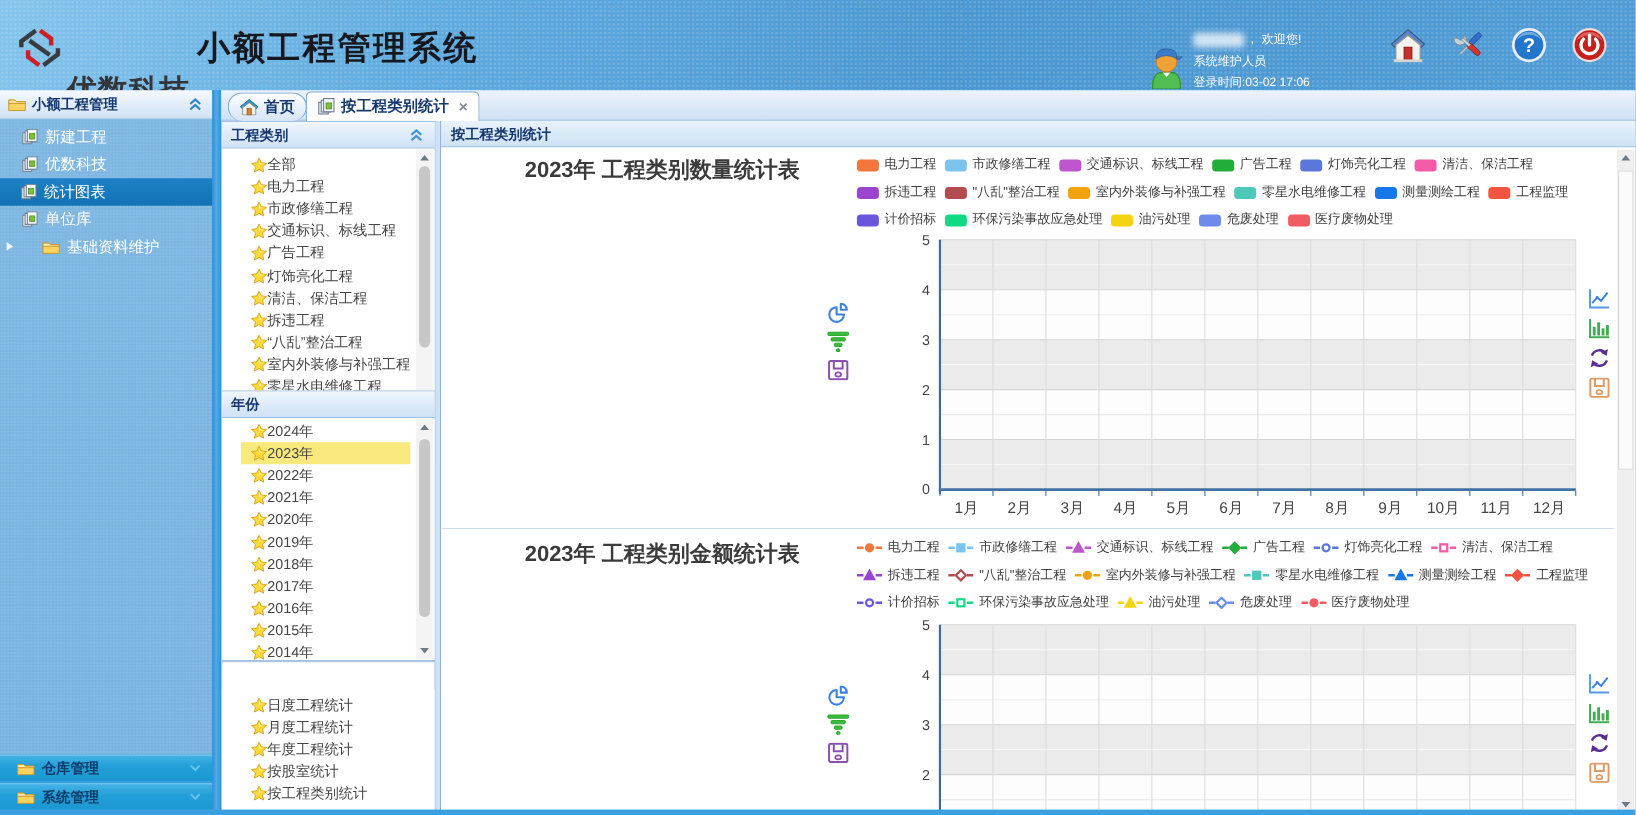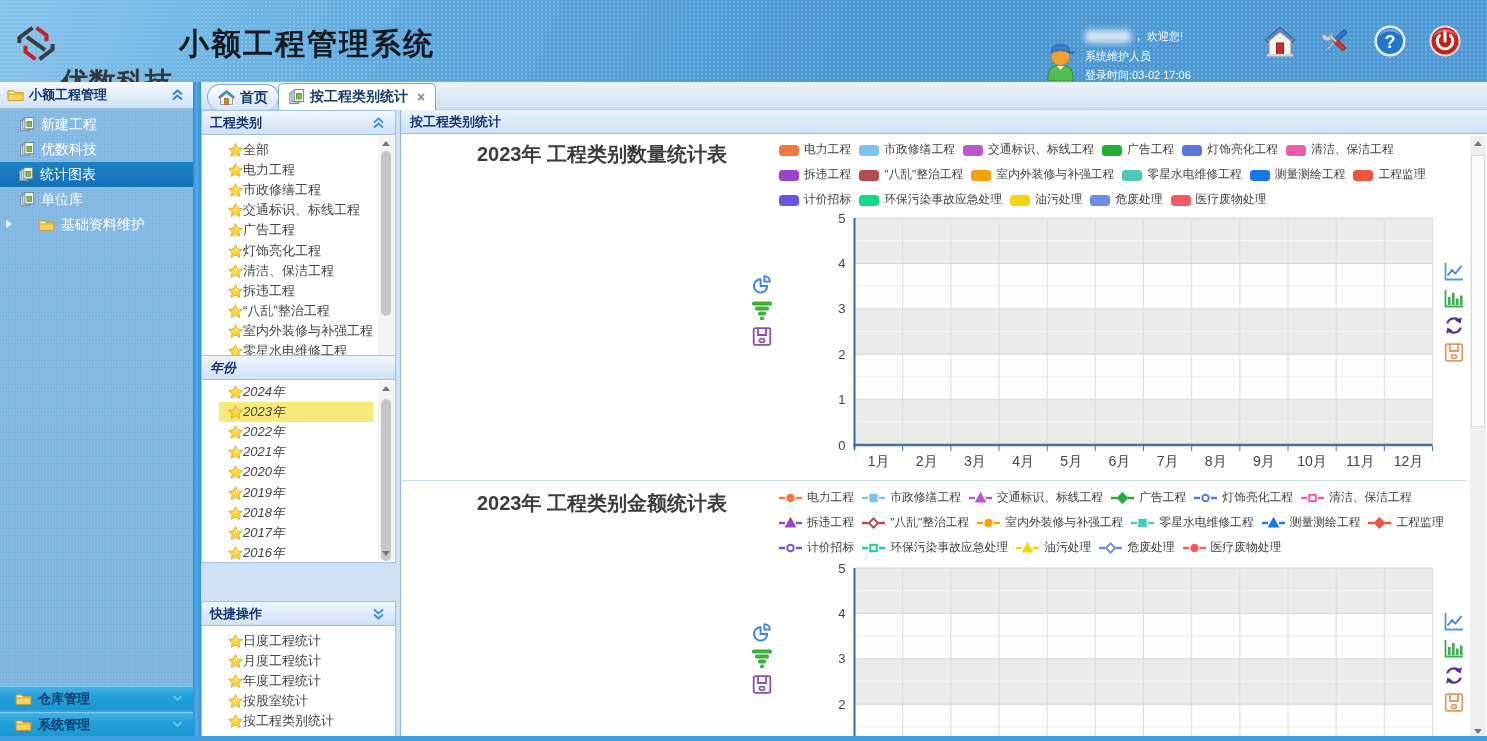--- a/index.html
+++ b/index.html
@@ -79,21 +79,21 @@
   .panel { position:absolute; left:0; right:0; border:1px solid #a2c2e3; background:#fff; }
   .panel-header { position:relative; height:24px; background:linear-gradient(#f0f6fd,#e0ecf9 45%,#cfe2f5);
     border-bottom:1px solid #9fc0e2; color:#15376e; font-size:13px; font-weight:bold;
     display:flex; align-items:center; padding-left:8px; }
   .panel-header .chev { position:absolute; right:10px; top:6px; }
   .panel-list { position:absolute; left:0; right:0; top:25px; bottom:0; overflow:hidden; background:#fff; padding-top:4px; }
   .plist-item { height:20.1px; display:flex; align-items:center; padding-left:9px; margin:0 22px 0 17px;
     font-size:13px; color:#454545; cursor:pointer; white-space:nowrap; }
   .plist-item.selected { background:#f8e97d; }
   #panel-category { top:0; height:312px; }
-  #panel-year { top:245px; height:208px;font-style:italic; }
+  #panel-year { top:245px; height:246px; }
   #year-list { padding-top:1px; }
   #panel-quick { top:491px; bottom:0; }
 
   
   .vsb { position:absolute; width:16px; background:#f4f4f4; }
   .vsb .sb-up, .vsb .sb-down { position:absolute; left:0; width:16px; height:15px; }
   .vsb .sb-up { top:0; } .vsb .sb-down { bottom:0; }
   .sb-up:after { content:""; position:absolute; left:4px; top:5px; border-left:4px solid transparent;
      border-right:4px solid transparent; border-bottom:5px solid #6f7a85; }
   .sb-down:after { content:""; position:absolute; left:4px; top:5px; border-left:4px solid transparent;
@@ -499,27 +499,20 @@
               </div>
             </div>
           <div class="vsb cat-sb">
             <div class="sb-up"></div>
             <div class="sb-thumb" style="top:18px;height:162px;"></div>
             <div class="sb-down"></div>
           </div>
         </div>
 
         <div class="panel" id="panel-quick">
-          <div class="panel-header">
-            <span>快捷操作</span>
-            <svg class="chev" width="13" height="12" viewBox="0 0 13 12">
-              <path d="M2 1.5 L6.5 5.5 L11 1.5" fill="none" stroke="#3f93d6" stroke-width="2"></path>
-              <path d="M2 6.5 L6.5 10.5 L11 6.5" fill="none" stroke="#3f93d6" stroke-width="2"></path>
-            </svg>
-          </div>
           <div class="panel-list" id="quick-list">
               <div class="plist-item">
                 <svg viewBox="0 0 16 15" width="15" height="14">
                   <path d="M8 0.8 L10.2 5.3 L15.3 5.9 L11.5 9.3 L12.5 14.3 L8 11.8 L3.5 14.3 L4.5 9.3 L0.7 5.9 L5.8 5.3 Z" fill="#ffd83b" stroke="#d9a216" stroke-width="0.9"></path>
                   <path d="M8 2.6 L9.6 5.9 L13.2 6.3 L8 7.3 Z" fill="#fff3b8" opacity="0.8"></path>
                 </svg>
                 <span>日度工程统计</span>
               </div>
               <div class="plist-item">
                 <svg viewBox="0 0 16 15" width="15" height="14">

